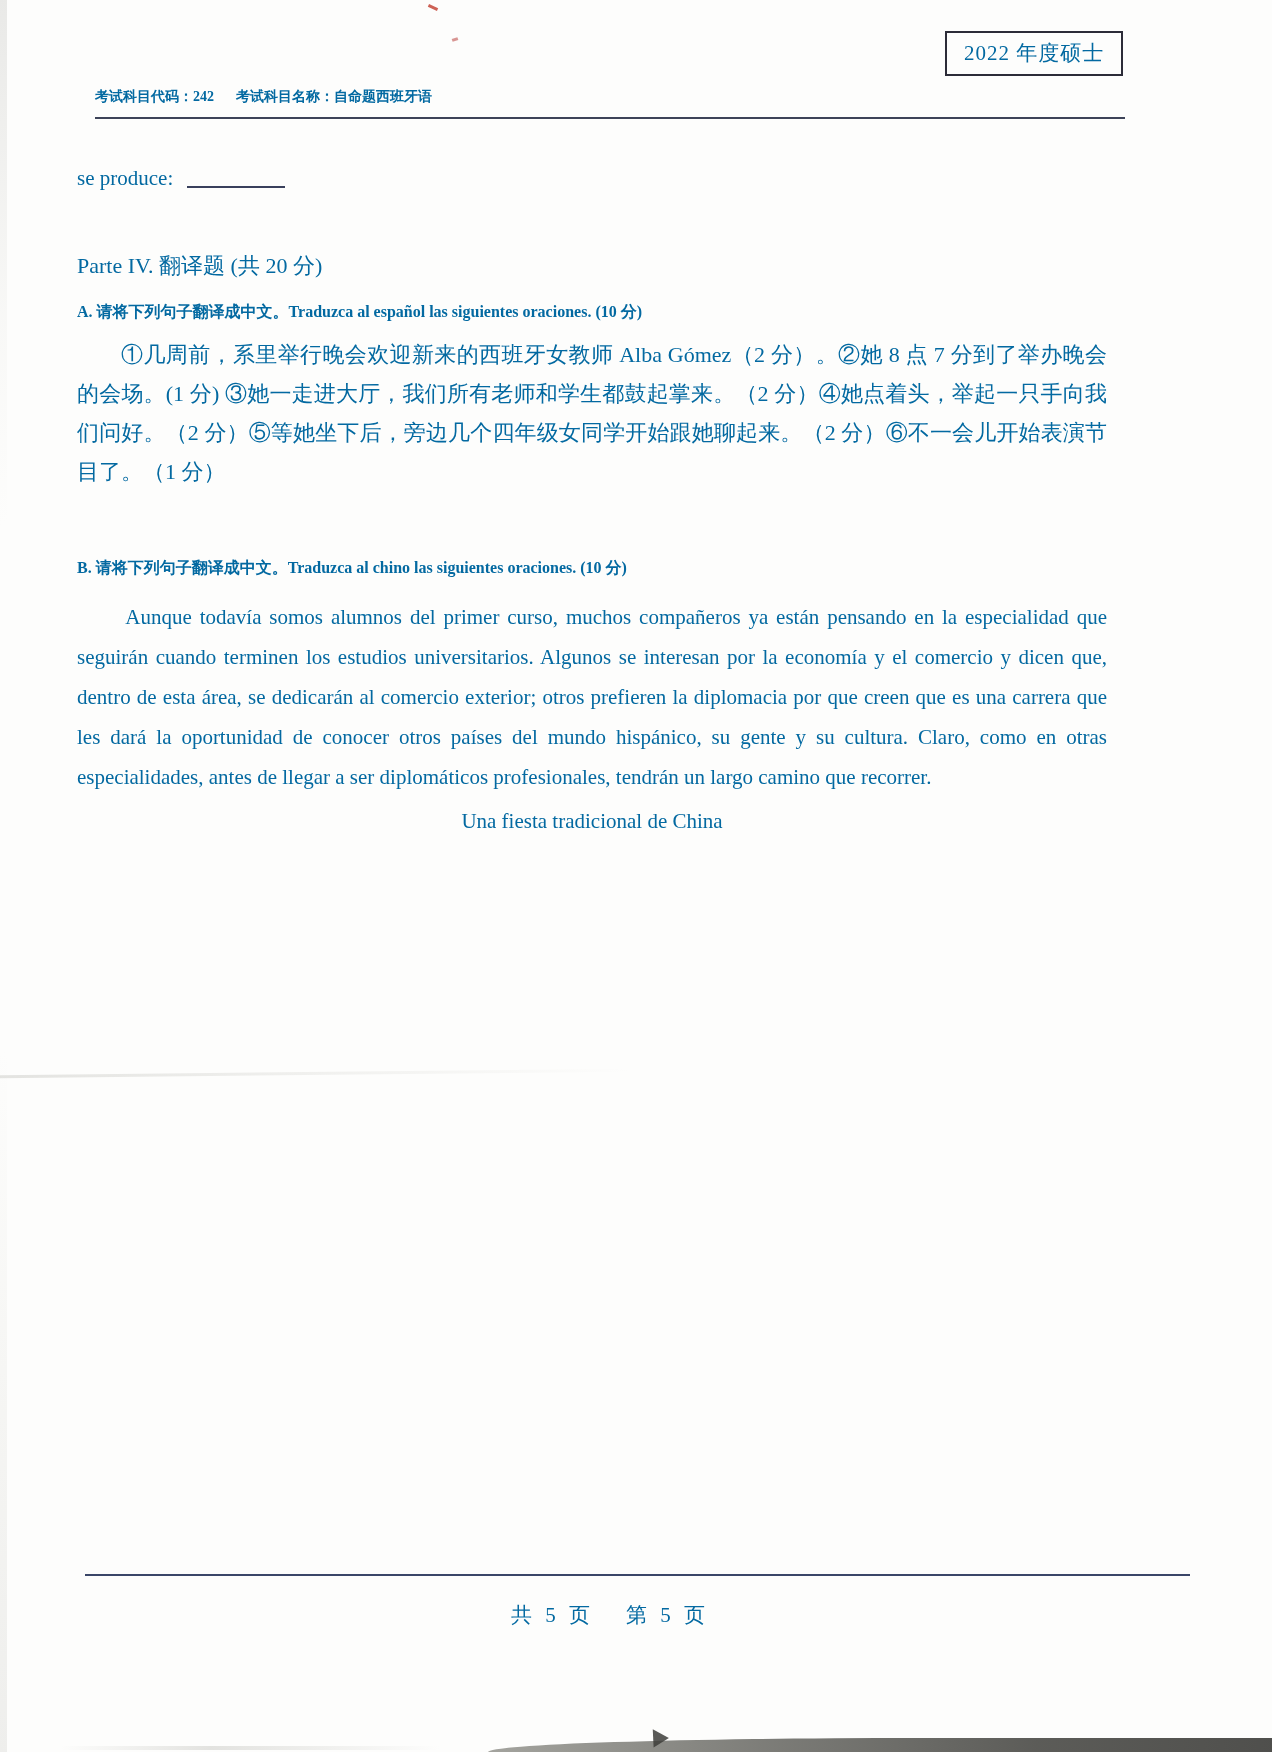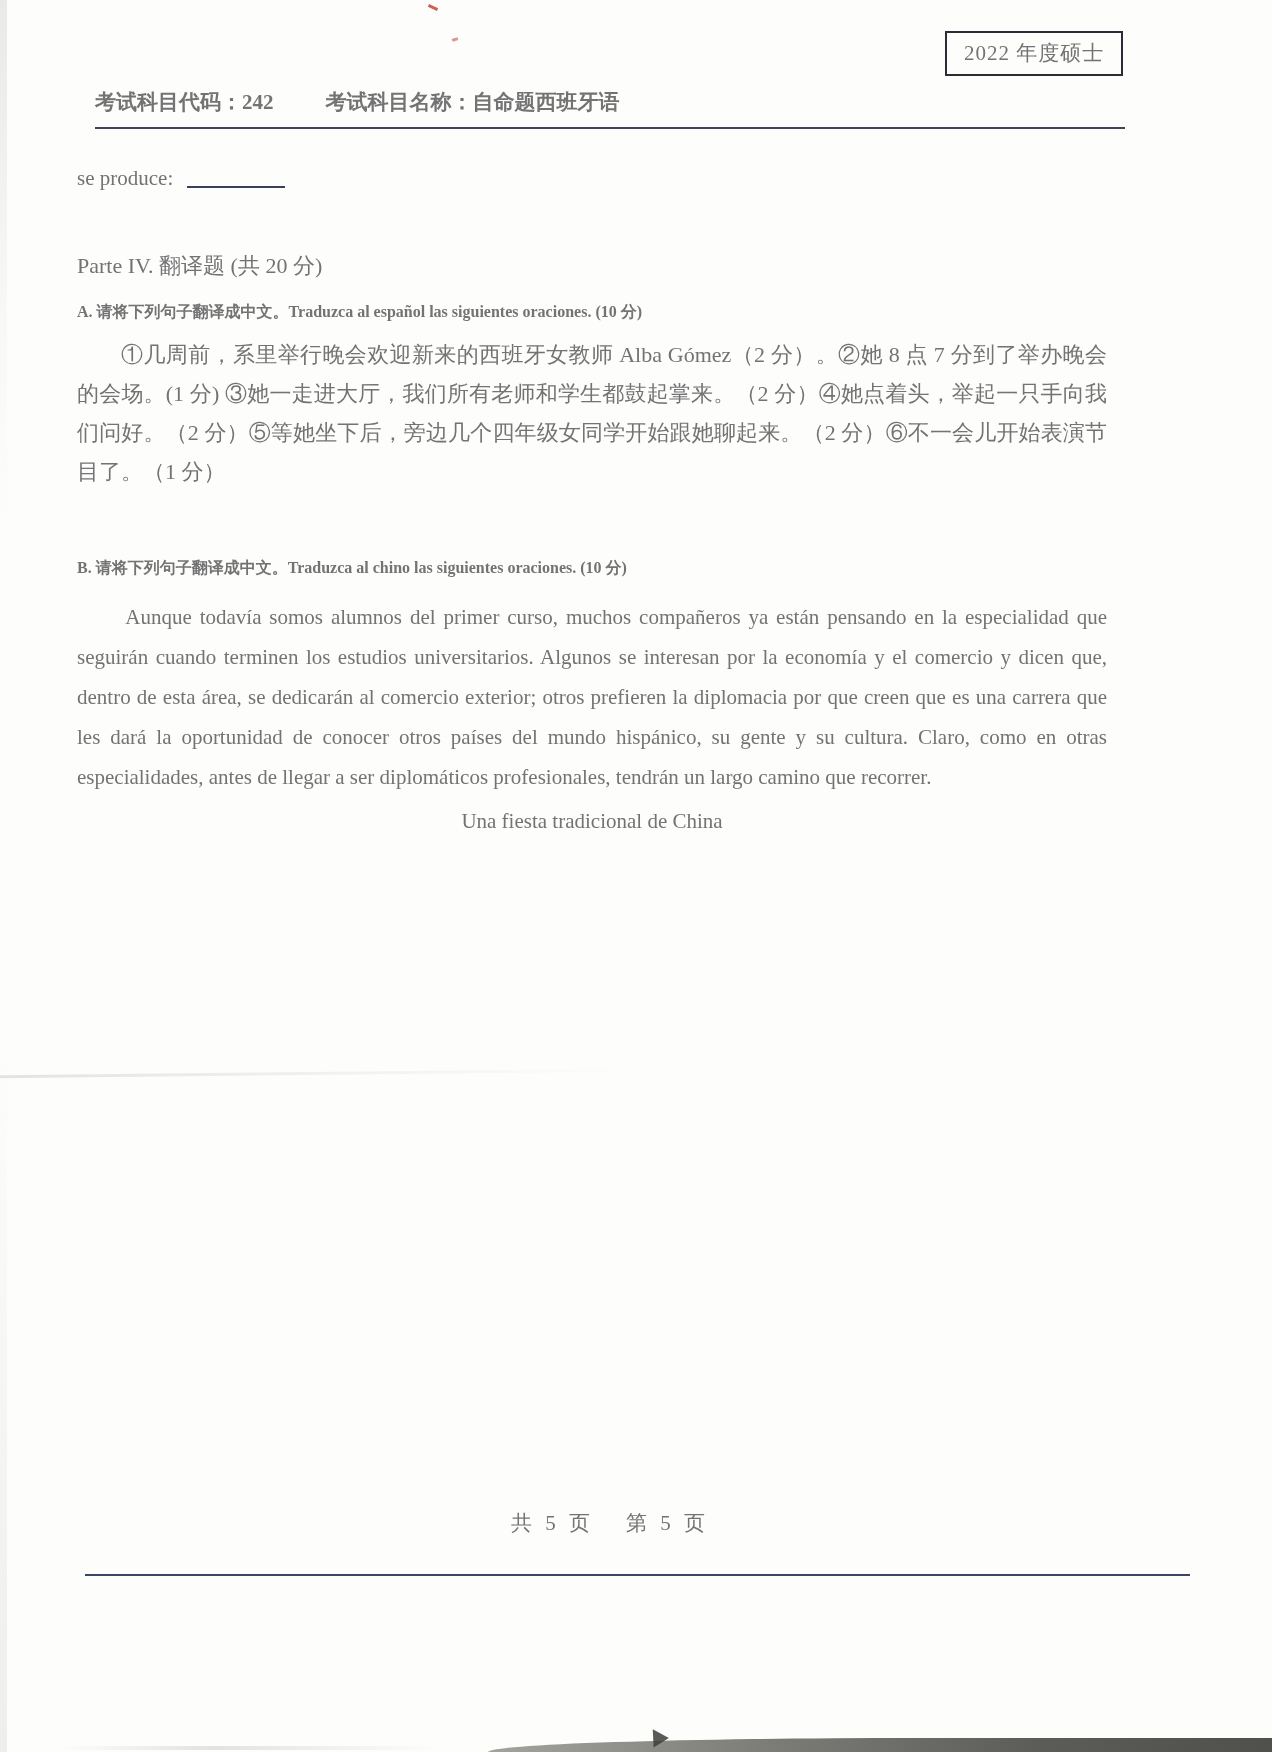--- a/index.html
+++ b/index.html
@@ -2,21 +2,21 @@
 <html><head>
 <meta charset="utf-8">
 <style>
   html,body{margin:0;padding:0;background:#e8e8e8;}
   .page{
     position:relative;
     width:1272px;height:1752px;
     margin:0 auto;
     background:#fdfdfc;
     overflow:hidden;
-    color:#737373;
+    color:#0369a1;
     font-family:"Liberation Serif","DejaVu Serif",serif;
   }
   
   .edge-shade-left{
     position:absolute;left:0;top:0;width:7px;height:100%;
     background:linear-gradient(180deg,#d9d9d6 0%,#f4f4f2 18%,#fdfdfc 30%,#fdfdfc 60%,#efefec 80%,#e2e2df 100%);
     opacity:.55;
   }
   .crease{
     position:absolute;left:-10px;top:1072px;width:640px;height:3px;
@@ -56,22 +56,22 @@
     padding:8px 17px;
     font-size:21px;line-height:1.2;
     letter-spacing:1px;
     background:#fdfdfc;
   }
   
   .header{
     position:absolute;left:95px;top:88px;width:1030px;
     padding-bottom:11px;
     border-bottom:2px solid #3d4358;
-    font-weight:bold;font-size:21px;
-    display:flex;gap:52px;
+    font-weight:bold;font-size:14px;
+    display:flex;gap:22px;
     white-space:nowrap;
   }
   
   .content{
     position:absolute;left:77px;top:158px;width:1030px;
   }
   .carryover{
     margin-top:8px;font-size:21px;
   }
   .blank{
@@ -109,21 +109,21 @@
   .topic{
     margin-top:12px;
     font-size:21px;text-align:center;
   }
   
   .footer-rule{
     position:absolute;left:85px;top:1574px;width:1105px;height:0;
     border-top:2px solid #3a4668;
   }
   .footer{
-    position:absolute;left:95px;top:1509px;width:1030px;
+    position:absolute;left:95px;top:1601px;width:1030px;
     display:flex;justify-content:center;gap:32px;
     font-size:21px;letter-spacing:4px;
   }
 </style>
 </head>
 <body>
 
 <div class="page">
 
   <div class="edge-shade-left"></div>

